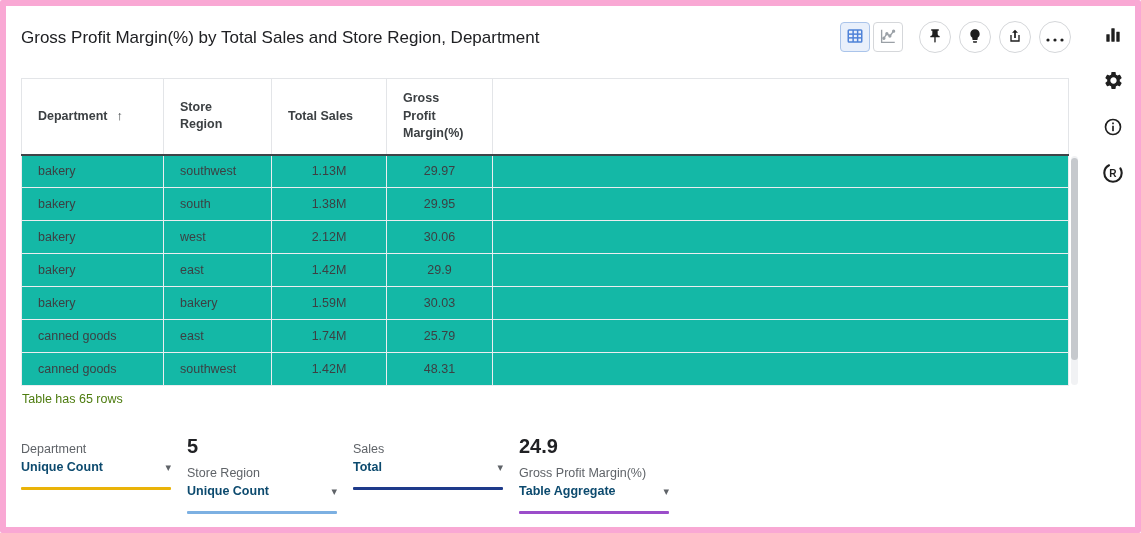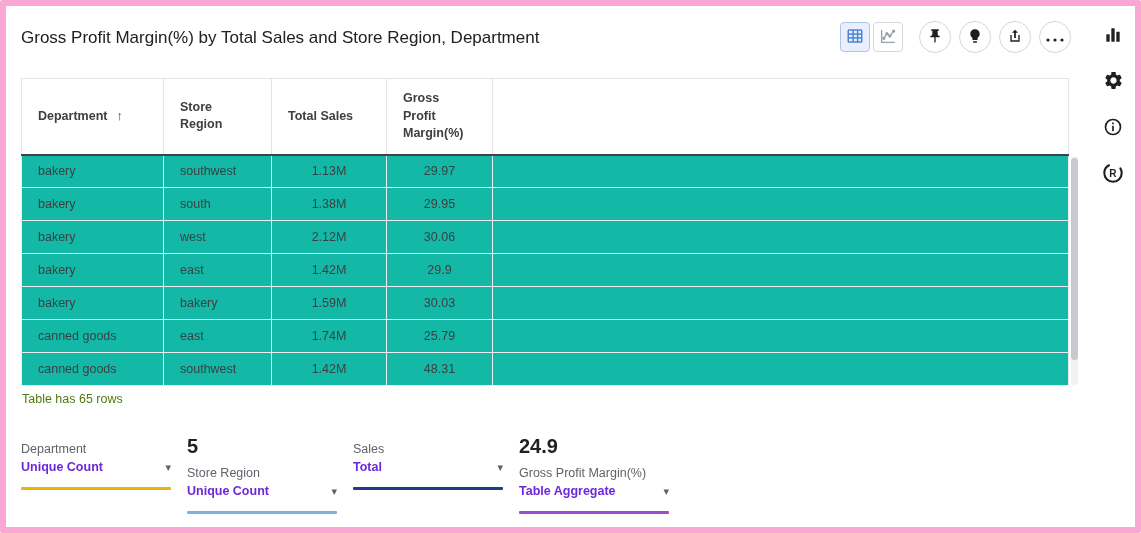--- a/index.html
+++ b/index.html
@@ -156,21 +156,21 @@
   .card .agg-row {
     margin-top: 4px;
     display: flex;
     justify-content: space-between;
     align-items: center;
     cursor: pointer;
   }
   .card .agg {
     font-size: 12.5px;
     font-weight: bold;
-    color: #6d28d9;
+    color: #0c4a6e;
     line-height: 14px;
   }
   .card .caret { font-size: 11px; color: #5f6368; }
   .card .bar { margin-top: 13px; height: 3px; width: 100%; border-radius: 1px; }
 </style>
 </head>
 <body>
 
 <div class="page">
 

